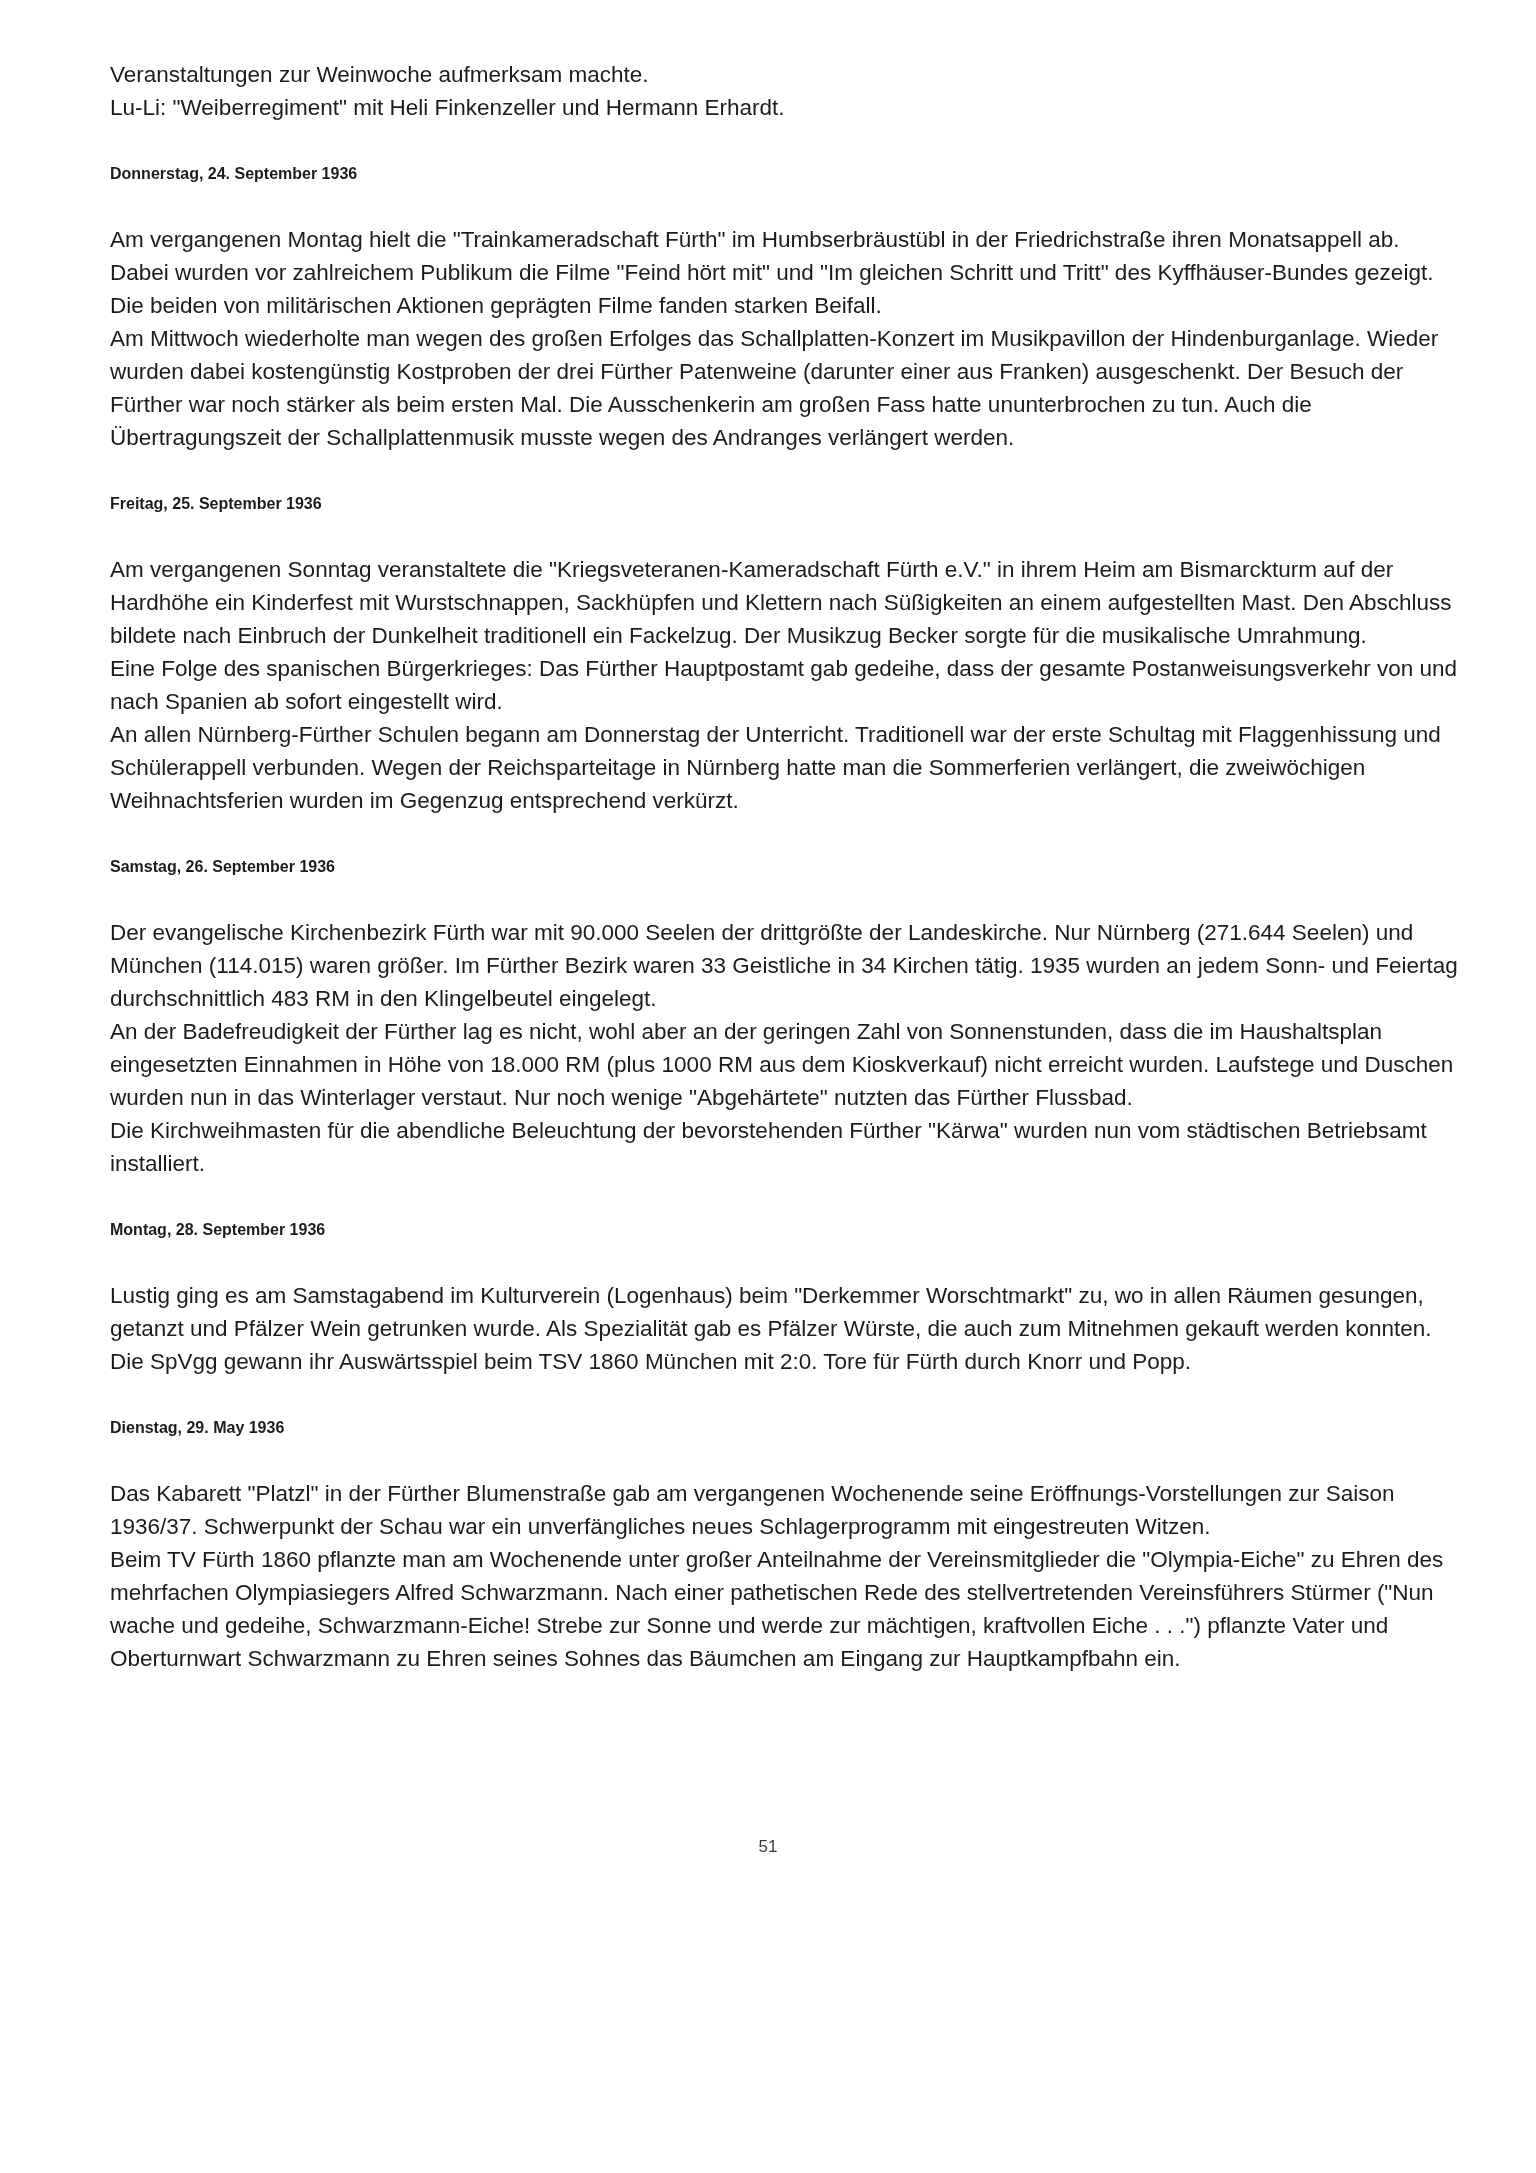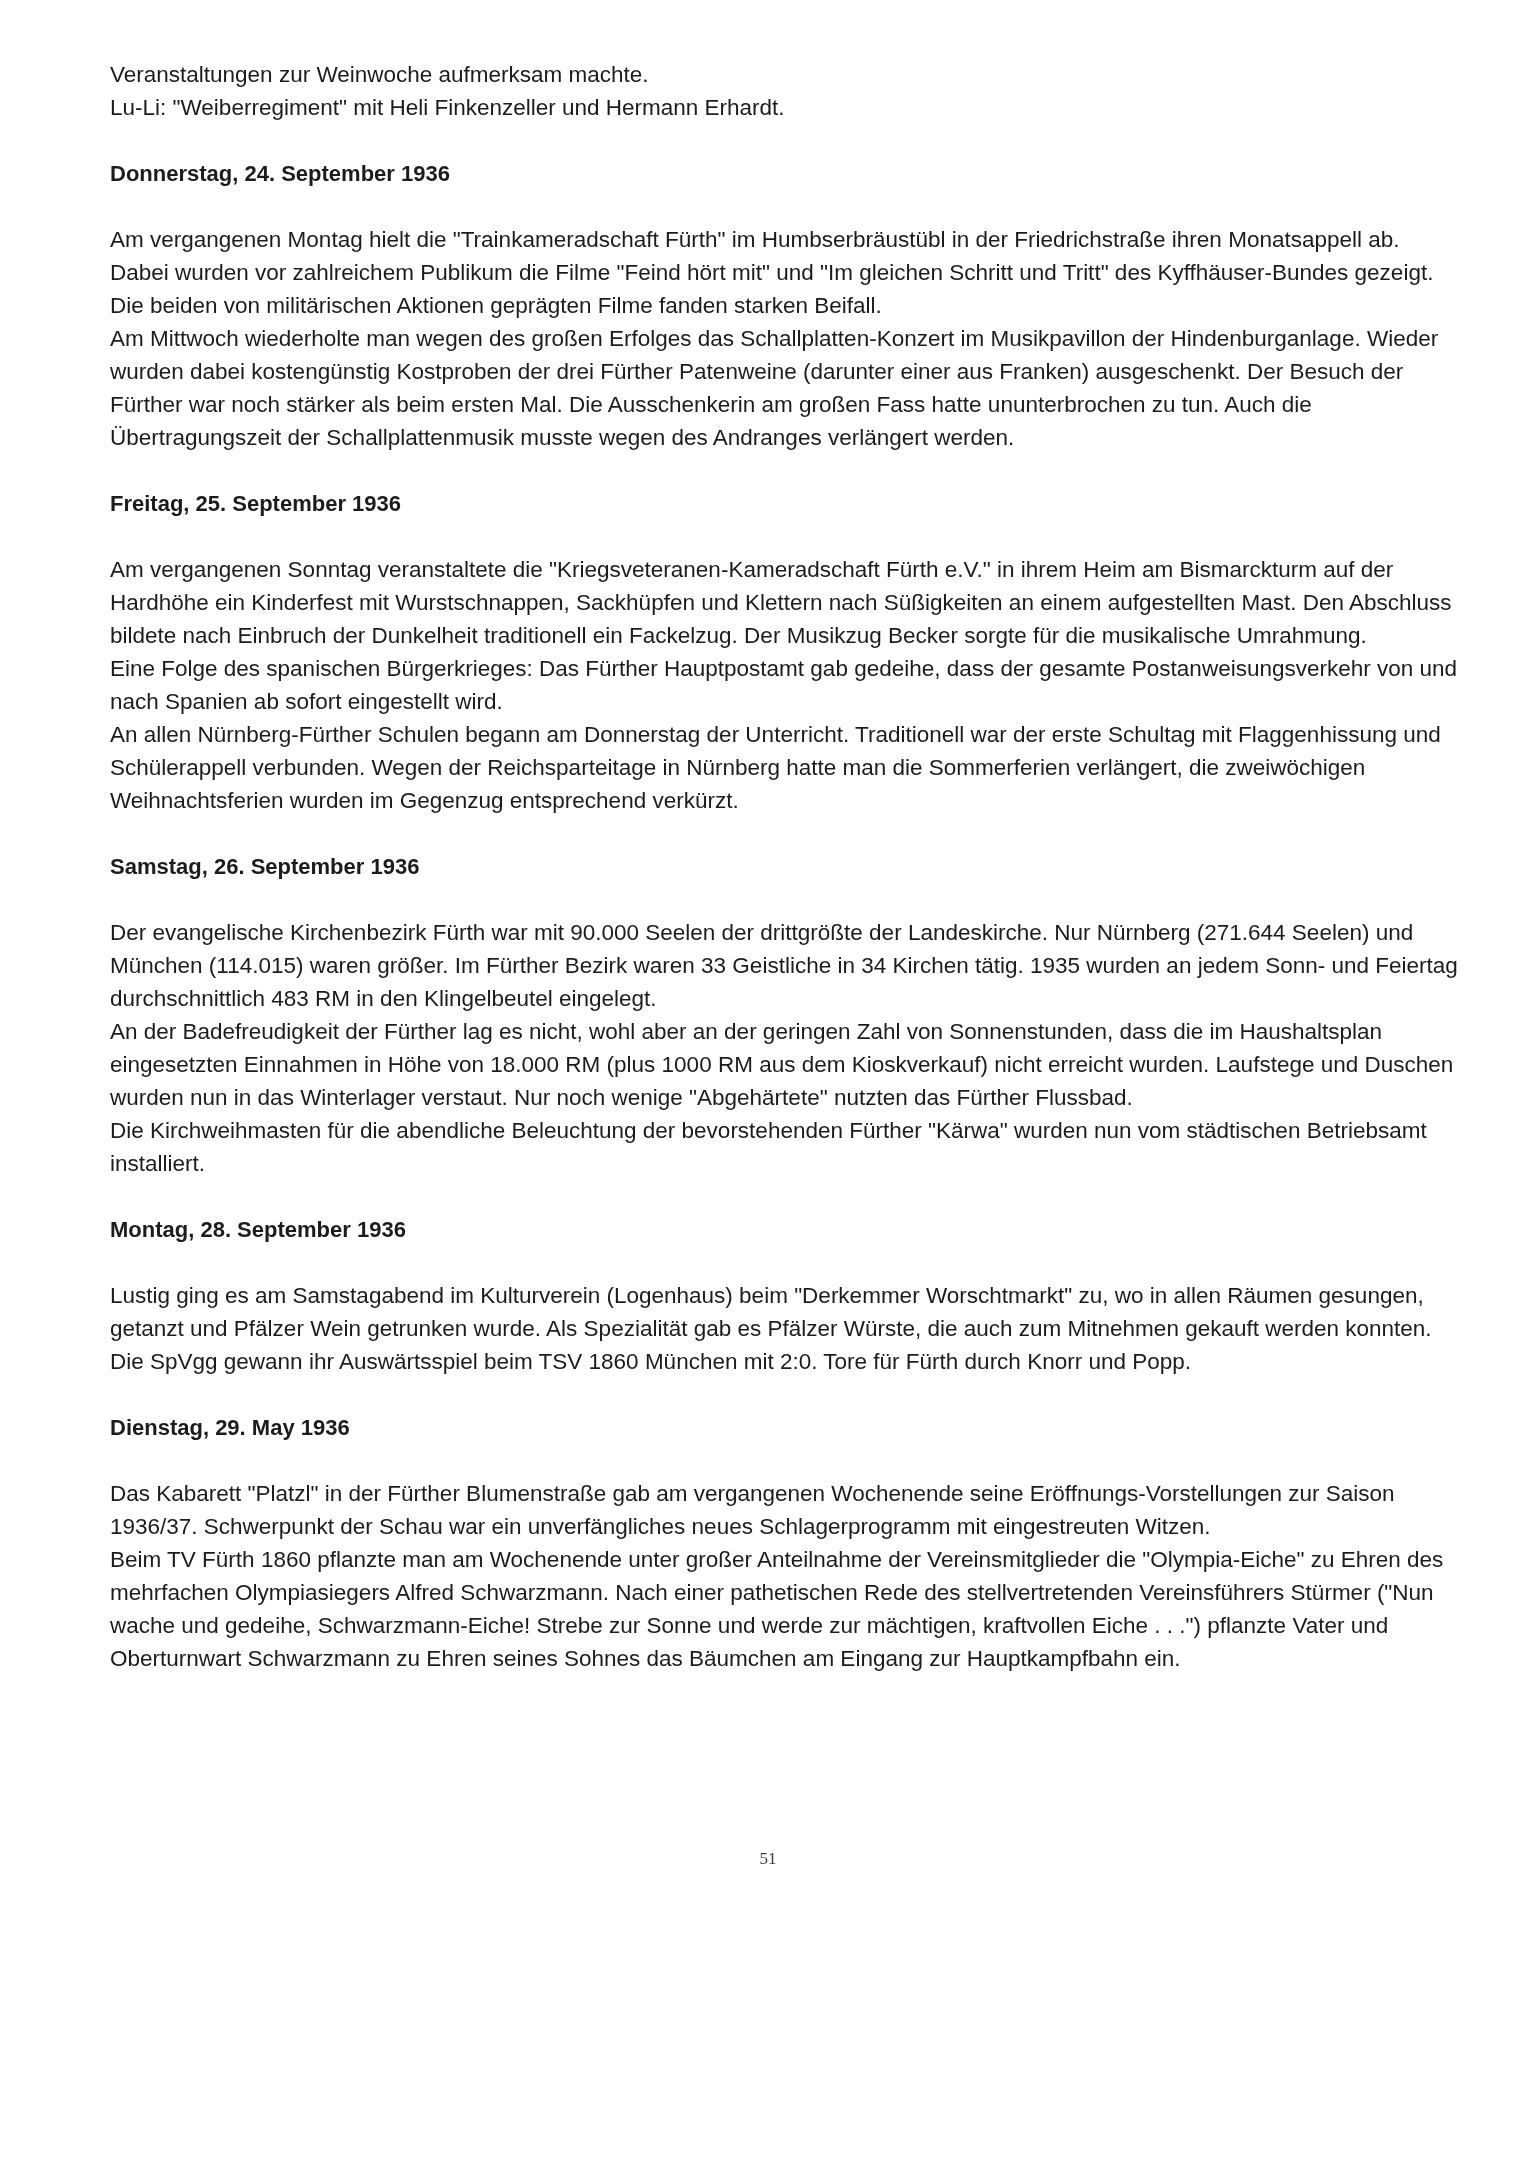--- a/index.html
+++ b/index.html
@@ -21,37 +21,36 @@
     overflow: hidden;
   }
   .intro p,
   .para {
     margin: 0;
     padding: 0;
     text-align: left;
   }
   .heading {
     margin: 33px 0 33px 0;
-    font-size: 22px;
+    font-size: 16px;
     line-height: 33px;
     font-weight: bold;
   }
   .section {
     margin: 0;
   }
   .page-number {
     position: absolute;
-    bottom: 31px;
+    bottom: 43px;
     left: 0;
     width: 100%;
     text-align: center;
     font-size: 17px;
     line-height: 20px;
     color: #3a3a3a;
-    font-family: Liberation Serif, serif;
   }
 </style>
 </head>
 <body>
 
 <div class="page">
   <div class="intro">
       <p>Veranstaltungen zur Weinwoche aufmerksam machte.</p>
       <p>Lu-Li: "Weiberregiment" mit Heli Finkenzeller und Hermann Erhardt.</p>
     </div>

